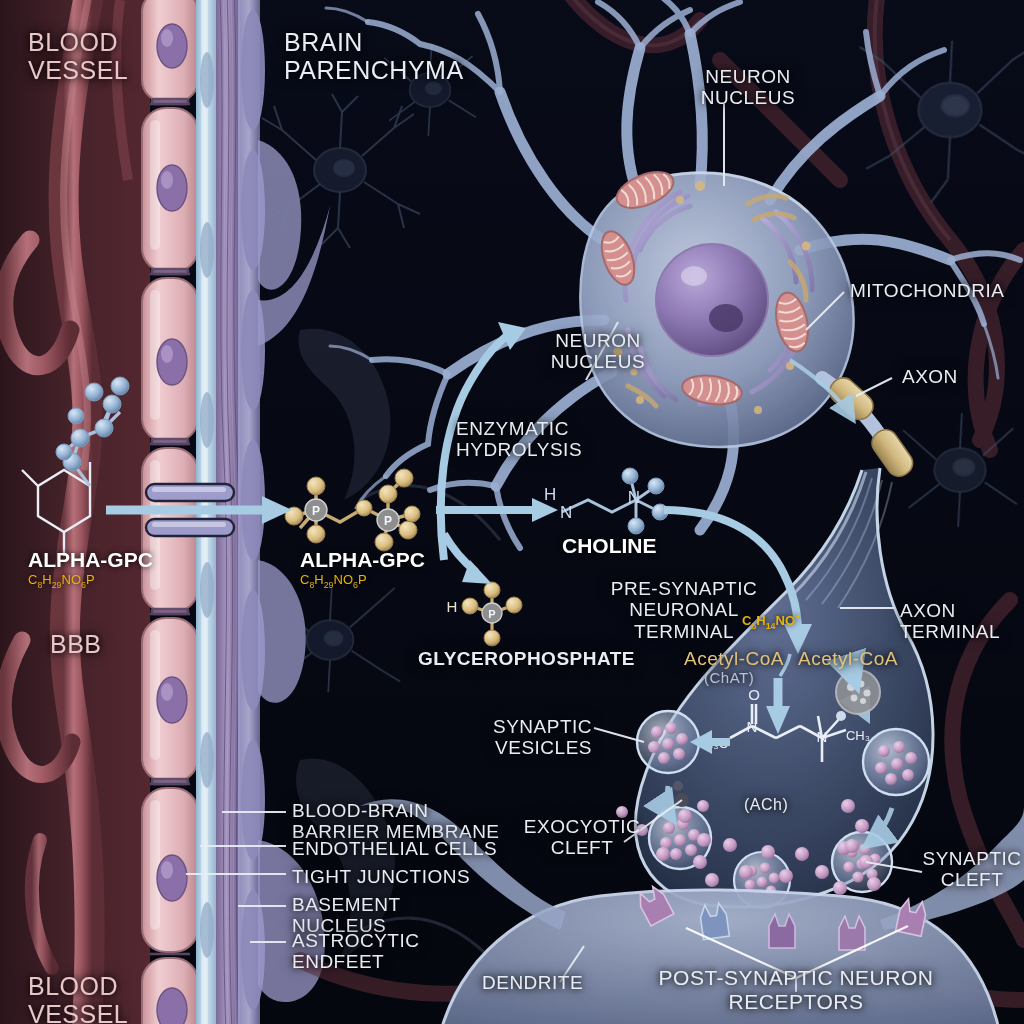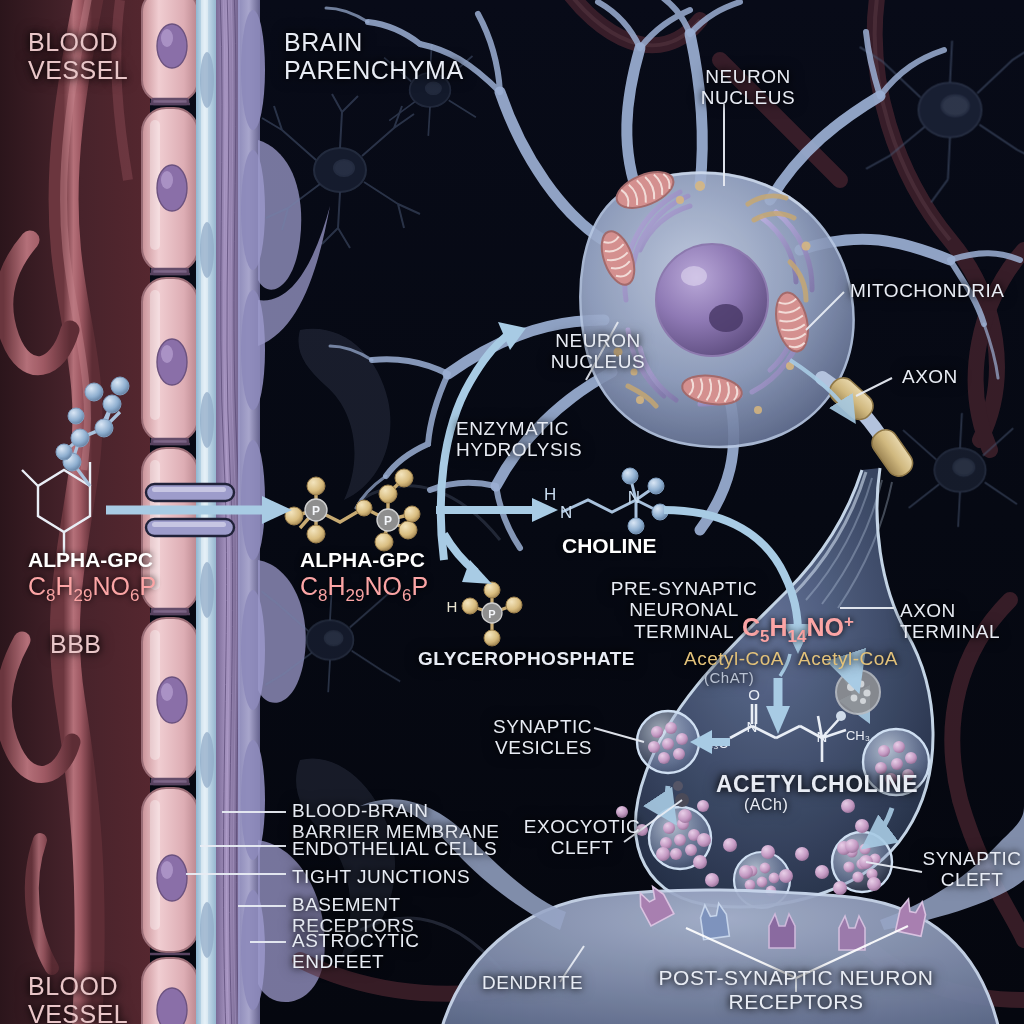--- a/index.html
+++ b/index.html
@@ -13,21 +13,21 @@
        text-shadow:0 0 6px rgba(0,0,0,.95),0 0 14px rgba(0,0,0,.8);white-space:pre;}
   .lbl.c{text-align:center;}
   .lbl.r{text-align:right;}
   .big{font-size:25px;}
   .mid{font-size:19px;}
   .sm{font-size:15px;}
   .blood{color:#e9c6c8;}
   .gold{color:#e3c27a;}
   .dim{color:#b9c2d2;}
   .chem{font-size:21px;font-weight:700;color:#ffffff;}
-  .form{font-size:25px;color:#fca5a5;}
+  .form{font-size:13px;color:#eab308;}
   sub{font-size:.68em;}
   sup{font-size:.68em;}
 </style>
 </head>
 <body>
 
 <div id="stage">
 
   <svg class="layer" viewBox="0 0 1024 1024">
     <defs>
@@ -733,36 +733,35 @@
 VESSEL</div>
   <div class="lbl big blood" style="left:50px;top:630px;">BBB</div>
   <div class="lbl big" style="left:284px;top:28px;">BRAIN
 PARENCHYMA</div>
 
   <div class="lbl mid" style="left:292px;top:800px;">BLOOD-BRAIN
 BARRIER MEMBRANE</div>
   <div class="lbl mid" style="left:292px;top:838px;">ENDOTHELIAL CELLS</div>
   <div class="lbl mid" style="left:292px;top:866px;">TIGHT JUNCTIONS</div>
   <div class="lbl mid" style="left:292px;top:894px;">BASEMENT
-RECEPTORS</div>
+NUCLEUS</div>
   <div class="lbl mid" style="left:292px;top:930px;">ASTROCYTIC
 ENDFEET</div>
 
   <div class="chem" style="position:absolute;left:28px;top:548px;text-shadow:0 0 6px #000;">ALPHA-GPC</div>
   <div class="form" style="position:absolute;left:28px;top:572px;text-shadow:0 0 6px #000;">C<sub>8</sub>H<sub>29</sub>NO<sub>6</sub>P</div>
 
   <div class="chem" style="position:absolute;left:300px;top:548px;text-shadow:0 0 6px #000;">ALPHA-GPC</div>
   <div class="form" style="position:absolute;left:300px;top:572px;text-shadow:0 0 6px #000;">C<sub>8</sub>H<sub>29</sub>NO<sub>6</sub>P</div>
 
   <div class="chem" style="position:absolute;left:562px;top:534px;text-shadow:0 0 6px #000;">CHOLINE</div>
   <div class="form" style="position:absolute;left:742px;top:612px;text-shadow:0 0 6px #000;font-weight:bold;">C<sub>5</sub>H<sub>14</sub>NO<sup>+</sup></div>
 
   <div class="lbl mid" style="left:418px;top:648px;font-weight:bold;">GLYCEROPHOSPHATE</div>
 
-  <div class="lbl" style="left:716px;top:772px;font-size:23px;font-weight:700;">ACETYLCHOLINE</div>
   <div class="lbl" style="left:744px;top:796px;font-size:16px;">(ACh)</div>
 
   <div class="lbl mid" style="left:456px;top:418px;">ENZYMATIC
 HYDROLYSIS</div>
   <div class="lbl mid gold" style="left:684px;top:648px;">Acetyl-CoA</div>
   <div class="lbl sm dim" style="left:704px;top:670px;">(ChAT)</div>
   <div class="lbl mid gold" style="left:798px;top:648px;">Acetyl-CoA</div>
 
   <div class="lbl mid c" style="left:688px;top:66px;width:120px;">NEURON
 NUCLEUS</div>

